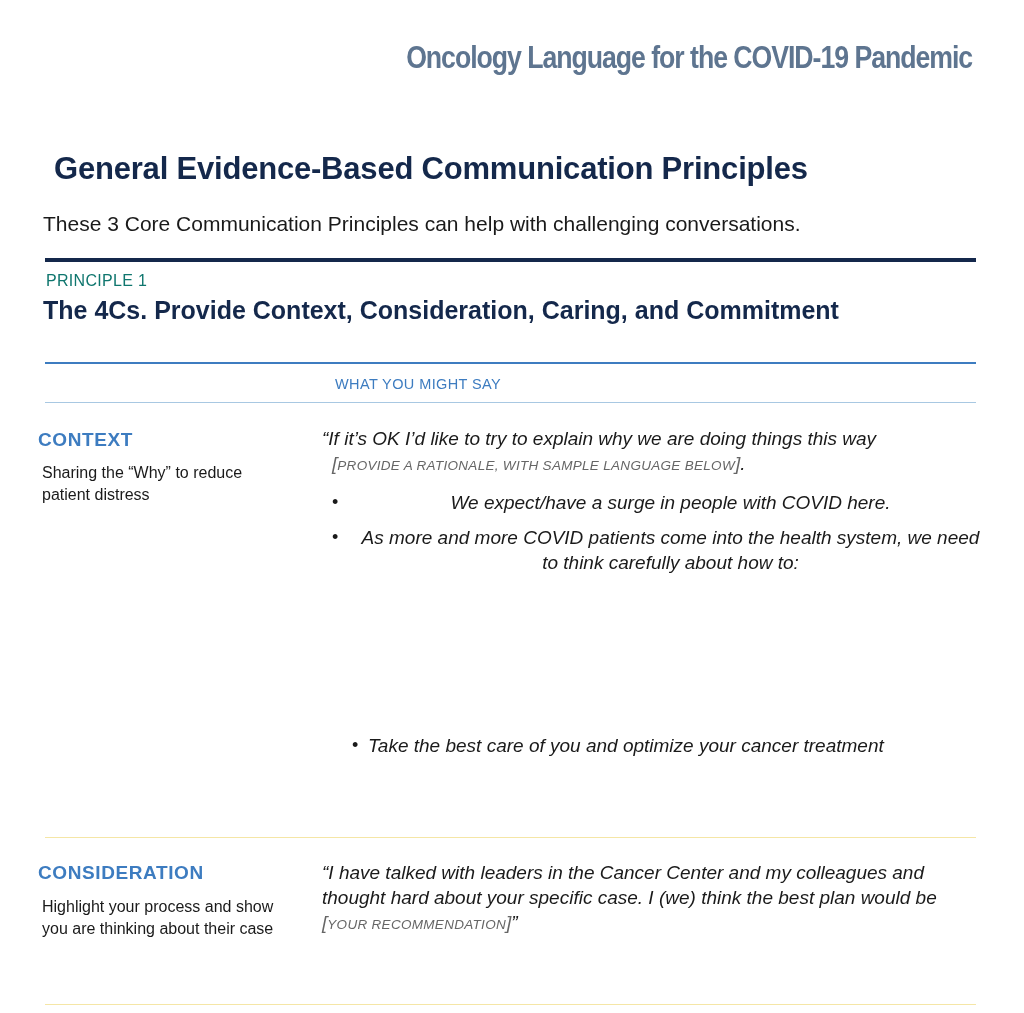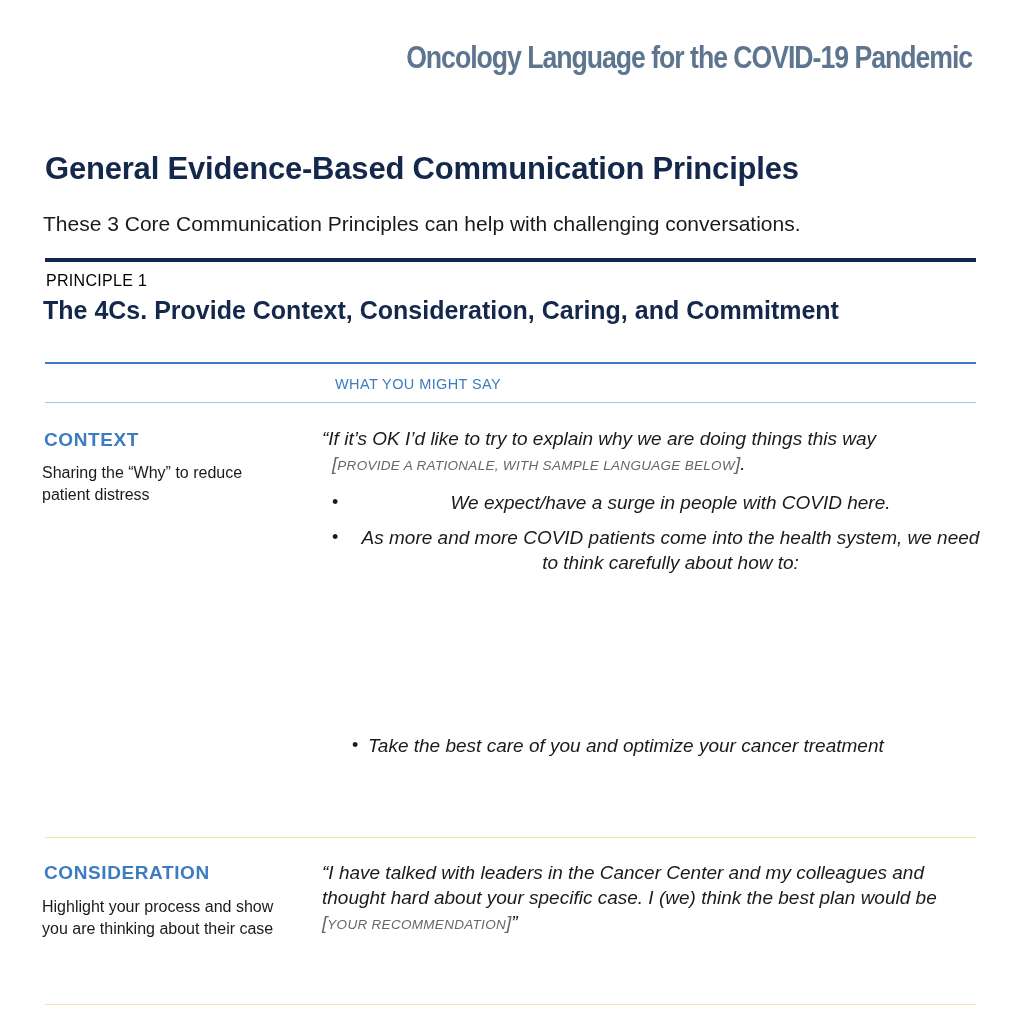--- a/index.html
+++ b/index.html
@@ -7,47 +7,47 @@
     body { position: relative; font-family: "Liberation Sans", sans-serif; color: #1a1a1a; }
 
     .doc-title {
       position: absolute; right: 52px; top: 40px;
       font-family: "Liberation Sans", sans-serif;
       font-weight: bold; font-size: 31px; letter-spacing: -1.2px;
       color: #5e7590; transform: scaleX(0.86); transform-origin: right center;
       white-space: nowrap;
     }
     .section-title {
-      position: absolute; left: 45px; top: 151px;
+      position: absolute; left: 54px; top: 151px;
       font-weight: bold; font-size: 31px; color: #14284b; white-space: nowrap;
       letter-spacing: -0.2px;
     }
     .section-intro {
       position: absolute; left: 43px; top: 212px;
       font-size: 21px; color: #1a1a1a; white-space: nowrap;
     }
     .rule-dark { position: absolute; left: 45px; top: 258px; width: 931px; height: 4px; background: #14284b; }
     .principle-label {
       position: absolute; left: 46px; top: 272px;
-      font-size: 16px; color: #000000; letter-spacing: 0.3px; white-space: nowrap; text-align: right;
+      font-size: 16px; color: #0f766e; letter-spacing: 0.3px; white-space: nowrap; text-align: right;
     }
     .principle-title {
       position: absolute; left: 43px; top: 296px;
       font-weight: bold; font-size: 25px; color: #14284b; white-space: nowrap;
     }
     .rule-blue { position: absolute; left: 45px; top: 362px; width: 931px; height: 2px; background: #3d7cc0; }
     .col-header {
       position: absolute; left: 335px; top: 376px;
       font-size: 14.5px; color: #3d7cc0; letter-spacing: 0.4px; white-space: nowrap;
     }
     .rule-lightblue { position: absolute; left: 45px; top: 402px; width: 931px; height: 1px; background: #a8c8e2; }
     .rule-yellow { position: absolute; left: 45px; width: 931px; height: 1px; background: #f5e6a6; }
 
     .row-head {
-      position: absolute; left: 44px;
+      position: absolute; left: 38px;
       font-weight: bold; font-size: 19px; color: #3d7cc0; letter-spacing: 0.6px; white-space: nowrap;
     }
     .row-desc {
       position: absolute; left: 42px; width: 250px;
       font-size: 16px; line-height: 22px; color: #1a1a1a;
     }
     .say {
       position: absolute; left: 322px; width: 660px;
       font-style: italic; font-size: 19px; line-height: 25px; color: #1a1a1a;
     }

